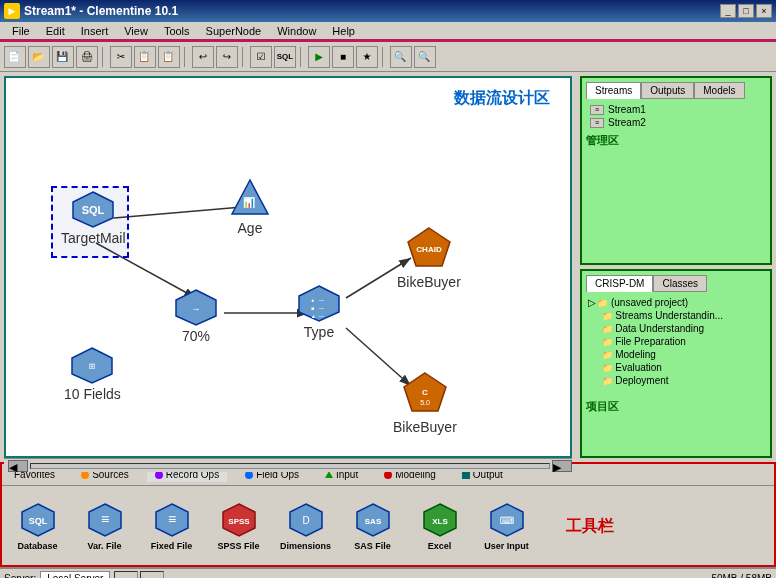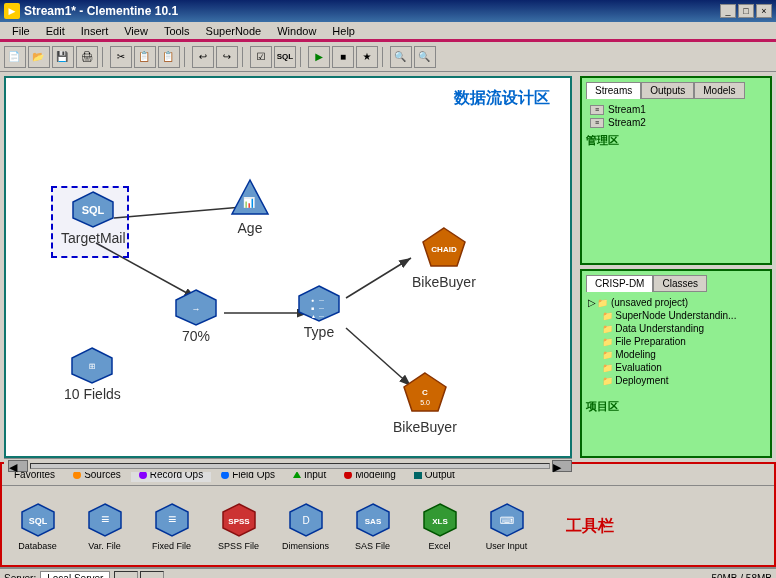--- a/index.html
+++ b/index.html
@@ -132,21 +132,21 @@
     .nodes-panel {
       background: #d4d0c8;
       border: 2px solid #cc0000;
       height: 105px;
     }
     .nodes-tabs {
       background: #d4d0c8;
       display: flex;
       align-items: center;
       padding: 2px 4px;
-      gap: 2px;
+      gap: 10px;
       border-bottom: 1px solid #888;
       height: 22px;
     }
     .nodes-tab {
       padding: 2px 8px;
       font-size: 10px;
       cursor: pointer;
       display: flex;
       align-items: center;
       gap: 3px;
@@ -182,21 +182,21 @@
       width: 55px;
     }
     .node-icon {
       width: 38px;
       height: 38px;
       display: flex;
       align-items: center;
       justify-content: center;
       position: relative;
     }
-    .node-label { font-size: 9px; text-align: left; margin-top: 2px; }
+    .node-label { font-size: 9px; text-align: left; margin-top: 2px; font-weight: bold; }
     .toolbar-label { color: #cc0000; font-size: 16px; font-weight: bold; margin-left: 20px; }
 
     
     .status-bar {
       height: 20px;
       background: #d4d0c8;
       border-top: 2px solid #888;
       display: flex;
       align-items: center;
       padding: 0 4px;
@@ -342,21 +342,21 @@
           <text x="14" y="18" fill="white" font-size="5">●</text>
           <text x="22" y="18" fill="white" font-size="5">—</text>
           <text x="14" y="26" fill="white" font-size="5">■</text>
           <text x="22" y="26" fill="white" font-size="5">—</text>
           <text x="14" y="34" fill="white" font-size="5">▲</text>
           <text x="22" y="34" fill="white" font-size="5">—</text>
         </svg>
         <div class="cn-label">Type</div>
       </div>
 
-      <div class="canvas-node" style="left:406px;top:148px;">
+      <div class="canvas-node" style="left:391px;top:148px;">
         <svg width="46" height="46" viewBox="0 0 46 46">
           <polygon points="23,2 44,16 36,40 10,40 2,16" fill="#cc6600" stroke="#883300" stroke-width="1.5"></polygon>
           <text x="23" y="26" text-anchor="middle" fill="white" font-size="8" font-weight="bold">CHAID</text>
         </svg>
         <div class="cn-label">BikeBuyer</div>
       </div>
 
       <div class="canvas-node" style="left:387px;top:293px;">
         <svg width="46" height="46" viewBox="0 0 46 46">
           <polygon points="23,2 44,16 36,40 10,40 2,16" fill="#cc6600" stroke="#883300" stroke-width="1.5"></polygon>
@@ -399,21 +399,21 @@
         <div class="panel-tab">Classes</div>
       </div>
       <div class="crisp-tree">
         <div class="crisp-item">
           <span>▷</span>
           <span class="folder-icon">📁</span>
           <span>(unsaved project)</span>
         </div>
         <div class="crisp-item indent">
           <span class="folder-icon">📁</span>
-          <span>SuperNode Understandin...</span>
+          <span>Streams Understandin...</span>
         </div>
         <div class="crisp-item indent">
           <span class="folder-icon">📁</span>
           <span>Data Understanding</span>
         </div>
         <div class="crisp-item indent">
           <span class="folder-icon">📁</span>
           <span>File Preparation</span>
         </div>
         <div class="crisp-item indent">

